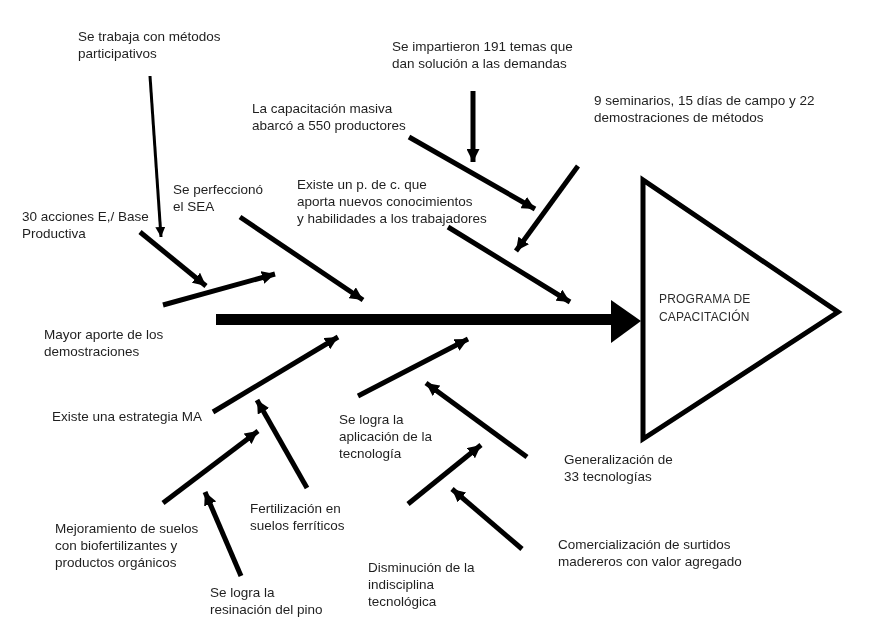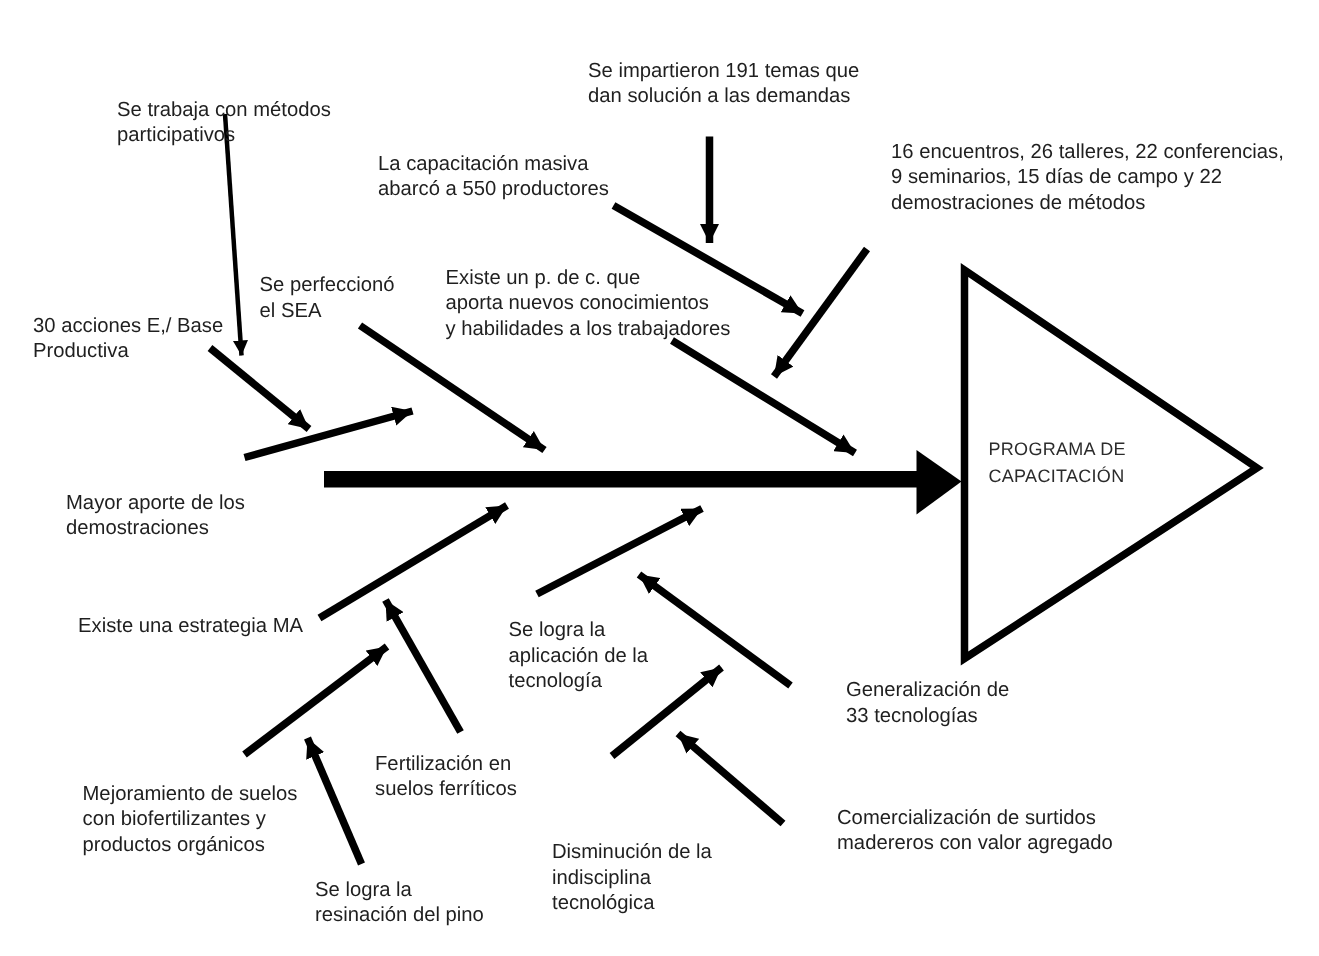--- a/index.html
+++ b/index.html
@@ -67,34 +67,33 @@
         <line x1="307" y1="488" x2="257" y2="400" stroke="#000000" stroke-width="5" stroke-linecap="butt" marker-end="url(#head-big)"></line>
         <line x1="241" y1="576" x2="205" y2="492" stroke="#000000" stroke-width="5" stroke-linecap="butt" marker-end="url(#head-big)"></line>
         <line x1="358" y1="396" x2="468" y2="339" stroke="#000000" stroke-width="5" stroke-linecap="butt" marker-end="url(#head-big)"></line>
         <line x1="527" y1="457" x2="426" y2="383" stroke="#000000" stroke-width="5" stroke-linecap="butt" marker-end="url(#head-big)"></line>
         <line x1="408" y1="504" x2="481" y2="445" stroke="#000000" stroke-width="5" stroke-linecap="butt" marker-end="url(#head-big)"></line>
         <line x1="522" y1="549" x2="452" y2="489" stroke="#000000" stroke-width="5" stroke-linecap="butt" marker-end="url(#head-big)"></line>
       </g>
   </svg>
 
   <div class="labels-layer" id="labels-layer">
-      <div class="cause-label" style="left: 78px; top: 28px; margin-top: 36px;">
+      <div class="cause-label" style="left: 78px; top: 28px;">
         <div>Se trabaja con métodos</div>
         <div>participativos</div>
       </div>
       <div class="cause-label" style="left: 392px; top: 38px;">
         <div>Se impartieron 191 temas que</div>
         <div>dan solución a las demandas</div>
       </div>
       <div class="cause-label" style="left: 252px; top: 100px;">
         <div>La capacitación masiva</div>
         <div>abarcó a 550 productores</div>
       </div>
       <div class="cause-label" style="left: 594px; top: 92px;">
-        <div>16 encuentros, 26 talleres, 22 conferencias,</div>
         <div>9 seminarios, 15 días de campo y 22</div>
         <div>demostraciones de métodos</div>
       </div>
       <div class="cause-label" style="left: 22px; top: 208px;">
         <div>30 acciones E,/ Base</div>
         <div>Productiva</div>
       </div>
       <div class="cause-label" style="left: 173px; top: 181px;">
         <div>Se perfeccionó</div>
         <div>el SEA</div>

